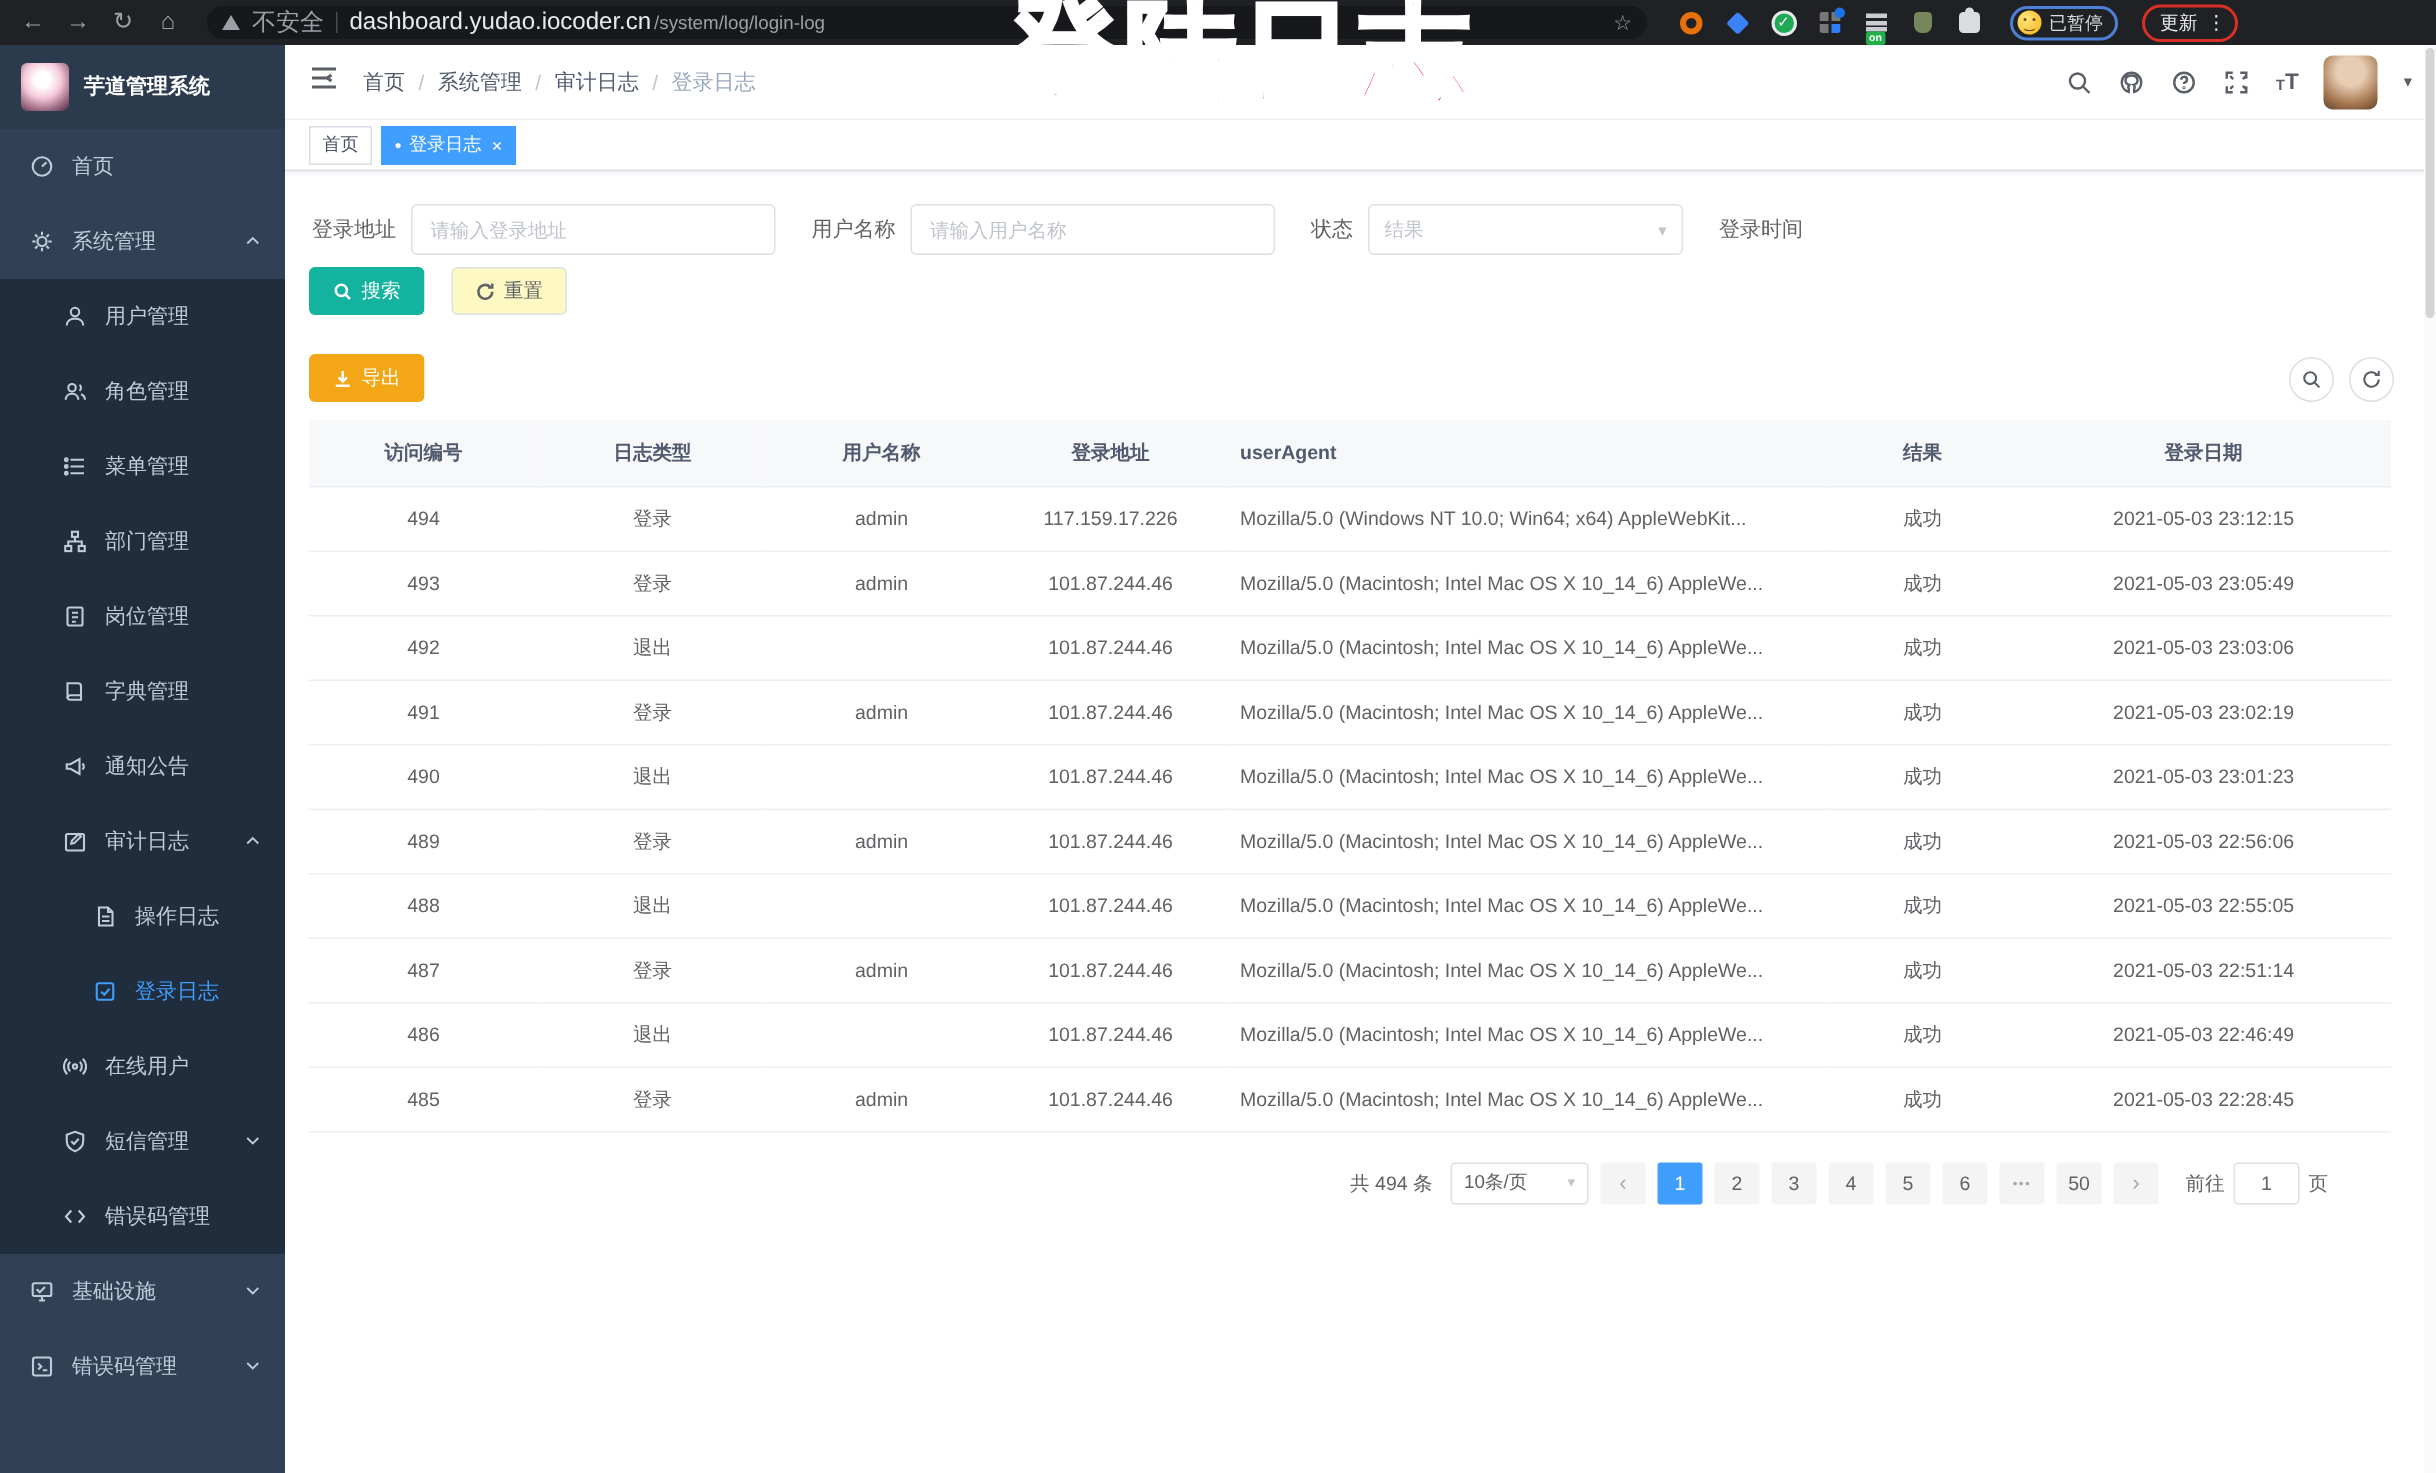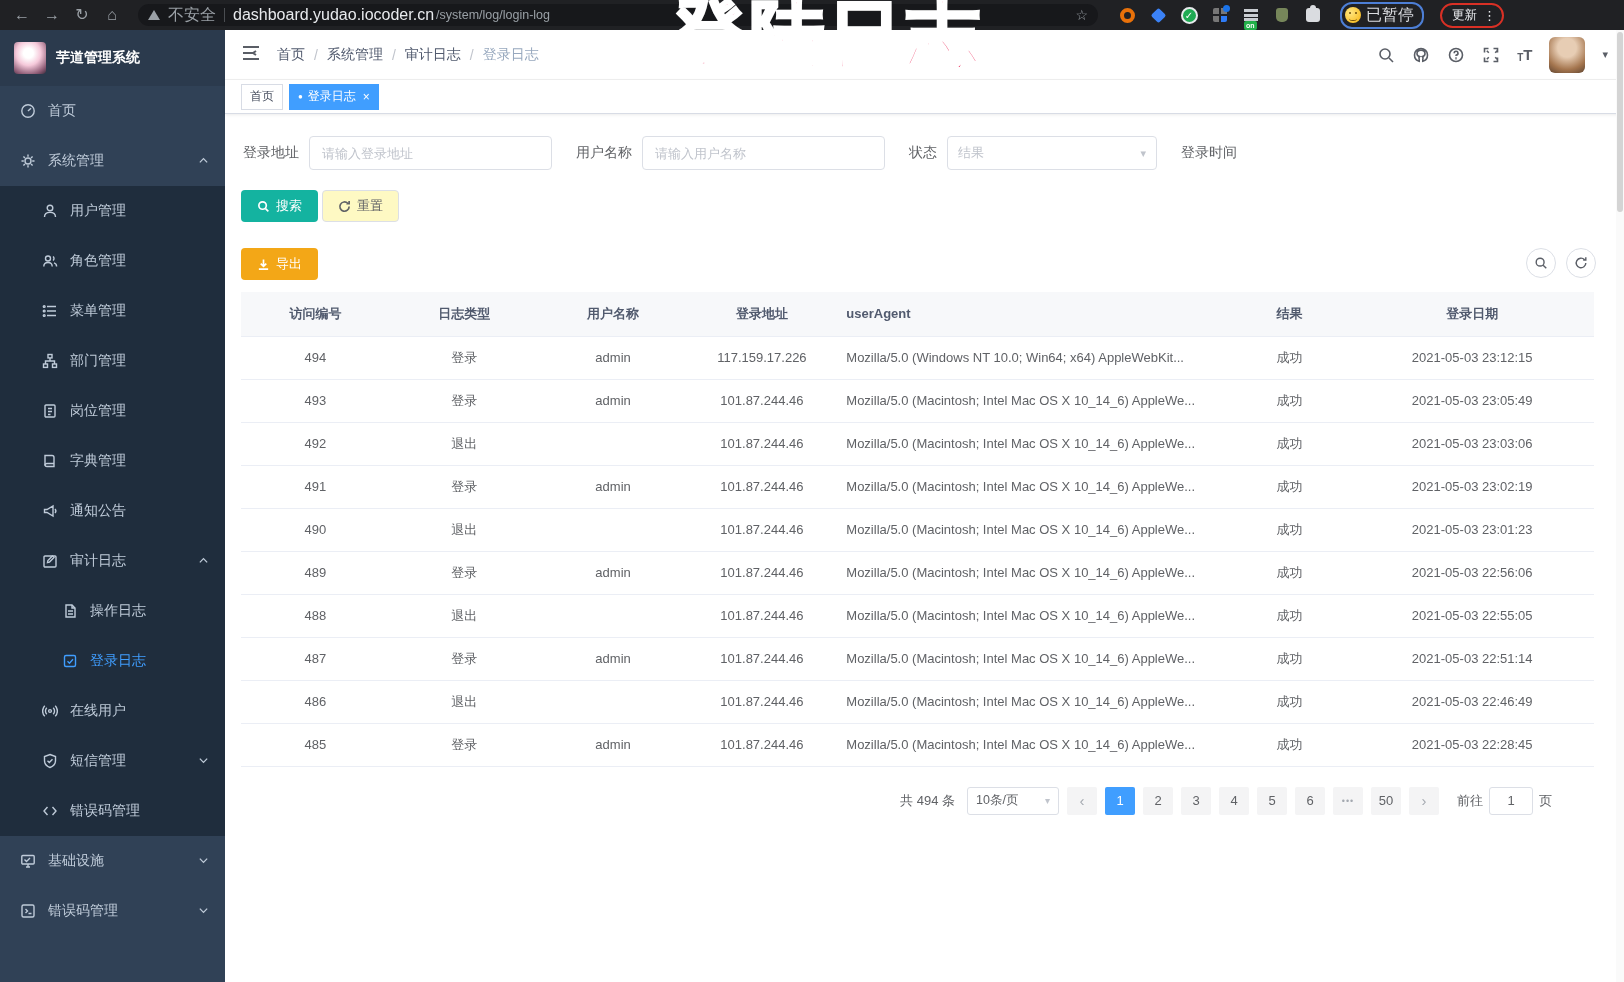--- a/index.html
+++ b/index.html
@@ -34,29 +34,29 @@
   .on-badge { position:absolute; bottom:-6px; left:2px; background:#23b04a; color:#fff;
     font-size:7px; padding:0 2px; border-radius:2px; line-height:9px; font-weight:bold;}
   .ext-plug { width:12px;height:14px;background:#76865a;border-radius:3px 3px 5px 5px;}
   .ext-puzzle { width:14px;height:14px;background:#dadce0;border-radius:3px; position:relative;}
   .ext-puzzle:after { content:""; position:absolute; left:4px; top:-3px;width:6px;height:6px;border-radius:50%;background:#dadce0;}
   .paused-chip { display:flex; align-items:center; gap:5px; border:2px solid #4d7fd6; border-radius:12px;
     padding:1px 8px 1px 3px; margin-left:12px;}
   .emoji-face { width:16px;height:16px;border-radius:50%;background:radial-gradient(circle at 35% 35%,#ffe680,#f6b40e); position:relative;}
   .emoji-face:before { content:""; position:absolute; left:4px; top:5px; width:2px;height:2px;border-radius:50%;background:#6b4b0a; box-shadow:6px 0 0 #6b4b0a;}
   .emoji-face:after { content:""; position:absolute; left:4px; top:9px; width:8px;height:4px; border-bottom:1.5px solid #6b4b0a; border-radius:50%;}
-  .paused-label { color:#dadce0; font-size:16px; }
+  .paused-label { color:#dadce0; font-size:12px; }
   .update-chip { display:flex; align-items:center; gap:6px; border:2px solid #d93025; border-radius:13px;
     padding:2px 6px 2px 10px; margin-left:10px;}
   .update-label { color:#e8eaed; font-size:12.5px; }
   .kebab { color:#e8eaed; font-size:13px; }
 
   
   .app { display:flex; height:952px; }
-  .sidebar { width:225px; background:#304156; color:#bfcbd9; flex-shrink:0; overflow:hidden;}
+  .sidebar { width:190px; background:#304156; color:#bfcbd9; flex-shrink:0; overflow:hidden;}
   .logo-row { height:56px; display:flex; align-items:center; gap:10px; padding:0 14px; background:#2b3a4d;}
   .logo-img { width:32px; height:32px; border-radius:4px;
     background:radial-gradient(circle at 45% 35%,#fff 18%,#f5c9da 45%,#8c5a74 80%,#3a2a3a);}
   .logo-title { color:#fff; font-size:14px; font-weight:bold; white-space:nowrap;}
   .menu { font-size:14px; }
   .mi { height:50px; display:flex; align-items:center; gap:12px; padding:0 16px 0 20px; cursor:pointer; }
   .mi.lv2 { padding-left:42px; background:#1f2d3d; }
   .mi.lv3 { padding-left:62px; background:#1f2d3d; }
   .mi .lbl { flex:1; white-space:nowrap; }
   .mi.active .lbl { color:#409eff; }
@@ -99,22 +99,22 @@
   .f-select .caret { margin-left:auto; color:#c0c4cc; font-size:11px;}
   .f-date { width:236px; height:34px; border:1px solid #dcdfe6; border-radius:4px; display:flex;
     align-items:center; gap:8px; padding:0 10px; font-size:13px; color:#c0c4cc; background:#fff; cursor:pointer;}
   .f-date svg { width:14px; height:14px; stroke:#c0c4cc; fill:none; stroke-width:1.4;}
   .btn { height:32px; border-radius:4px; display:inline-flex; align-items:center; gap:6px;
     padding:0 15px; font-size:13px; cursor:pointer; border:1px solid transparent;}
   .btn svg { width:13px; height:13px; fill:none; stroke-width:1.8; }
   .btn-search { background:#14b3a0; color:#fff; } .btn-search svg{ stroke:#fff; }
   .btn-reset { background:#fef9c3; color:#606266; border-color:#dcdfe6;} .btn-reset svg{ stroke:#606266;}
   .btn-export { background:#f3a717; color:#fff; } .btn-export svg{ stroke:#fff; }
-  .actions-row { margin-top:20px; display:flex; gap:4px; }
-  .toolbar-row { margin-top:26px; display:flex; align-items:flex-start; }
+  .actions-row { margin-top:8px; display:flex; gap:18px; }
+  .toolbar-row { margin-top:26px; display:flex; align-items:flex-end; }
   .tool-circles { margin-left:auto; display:flex; gap:10px; margin-right:12px;}
   .circle-btn { width:30px; height:30px; border-radius:50%; border:1px solid #dcdfe6; background:#fff;
     display:flex; align-items:center; justify-content:center; cursor:pointer;}
   .circle-btn svg { width:14px; height:14px; stroke:#5a5e66; fill:none; stroke-width:1.6;}
 
   table.log { width:calc(100% - 14px); margin-top:12px; border-collapse:collapse; font-size:13px; color:#606266;}
   table.log th { background:#f7f8fa; color:#515a6e; font-weight:bold; height:44px; text-align:center;
     border-bottom:1px solid #ebeef5; white-space:nowrap;}
   table.log td { height:43px; text-align:center; border-bottom:1px solid #ebeef5; white-space:nowrap;
     overflow:hidden; text-overflow:ellipsis;}

